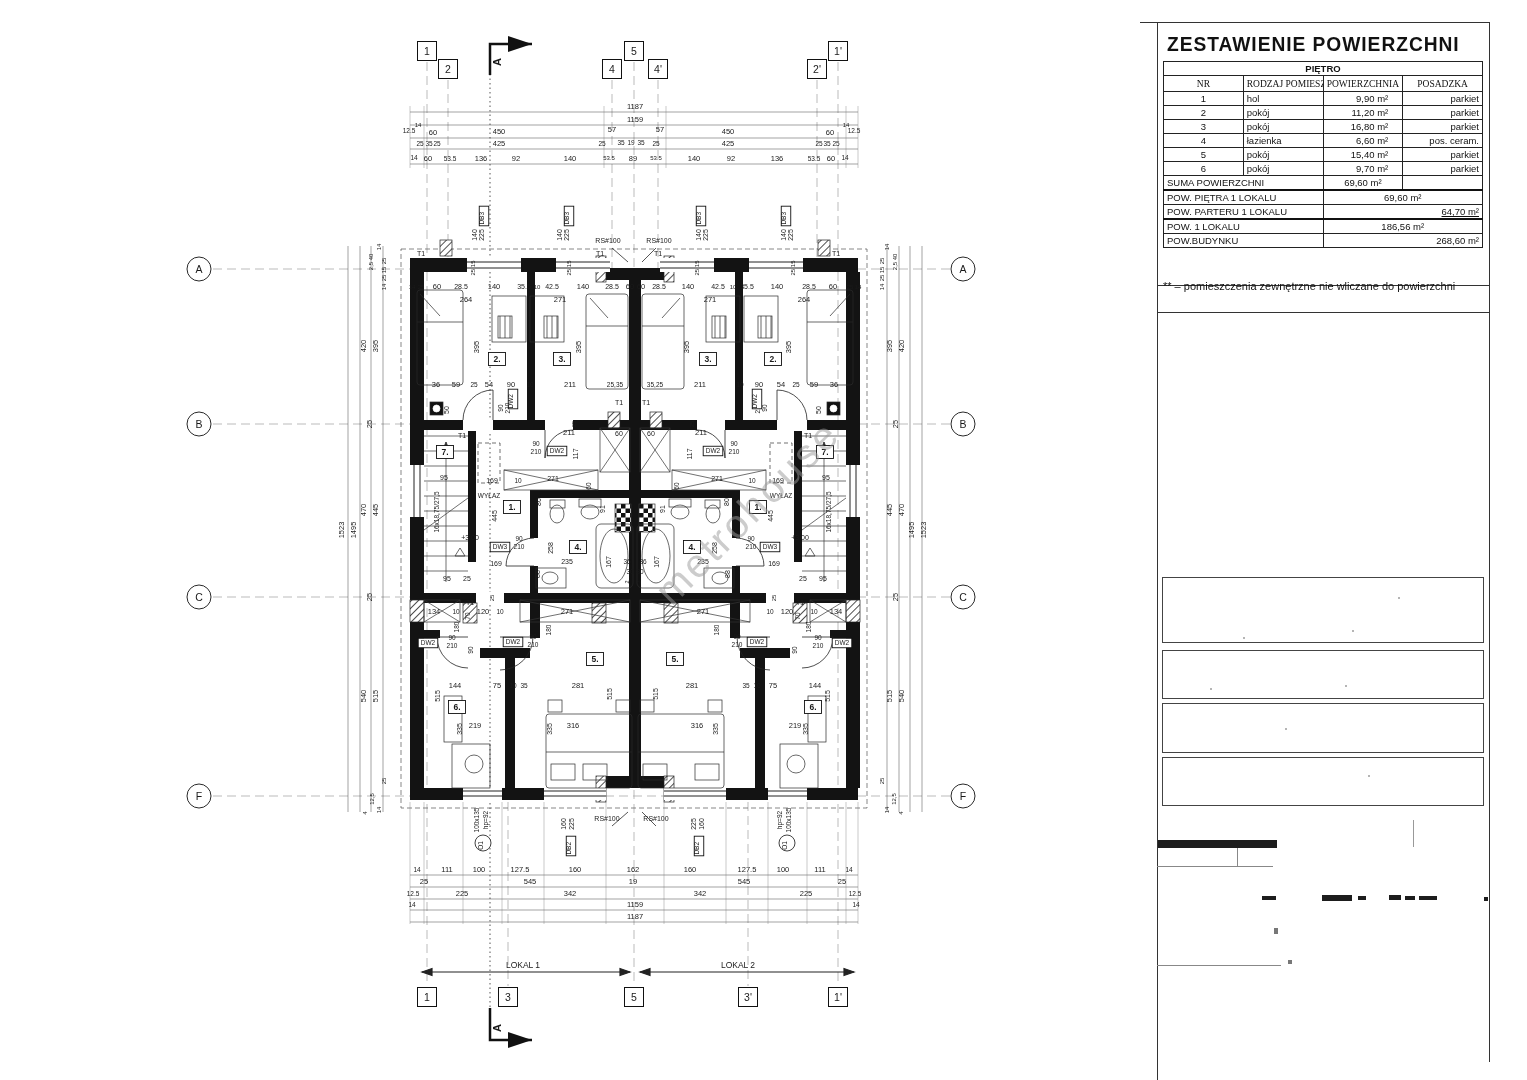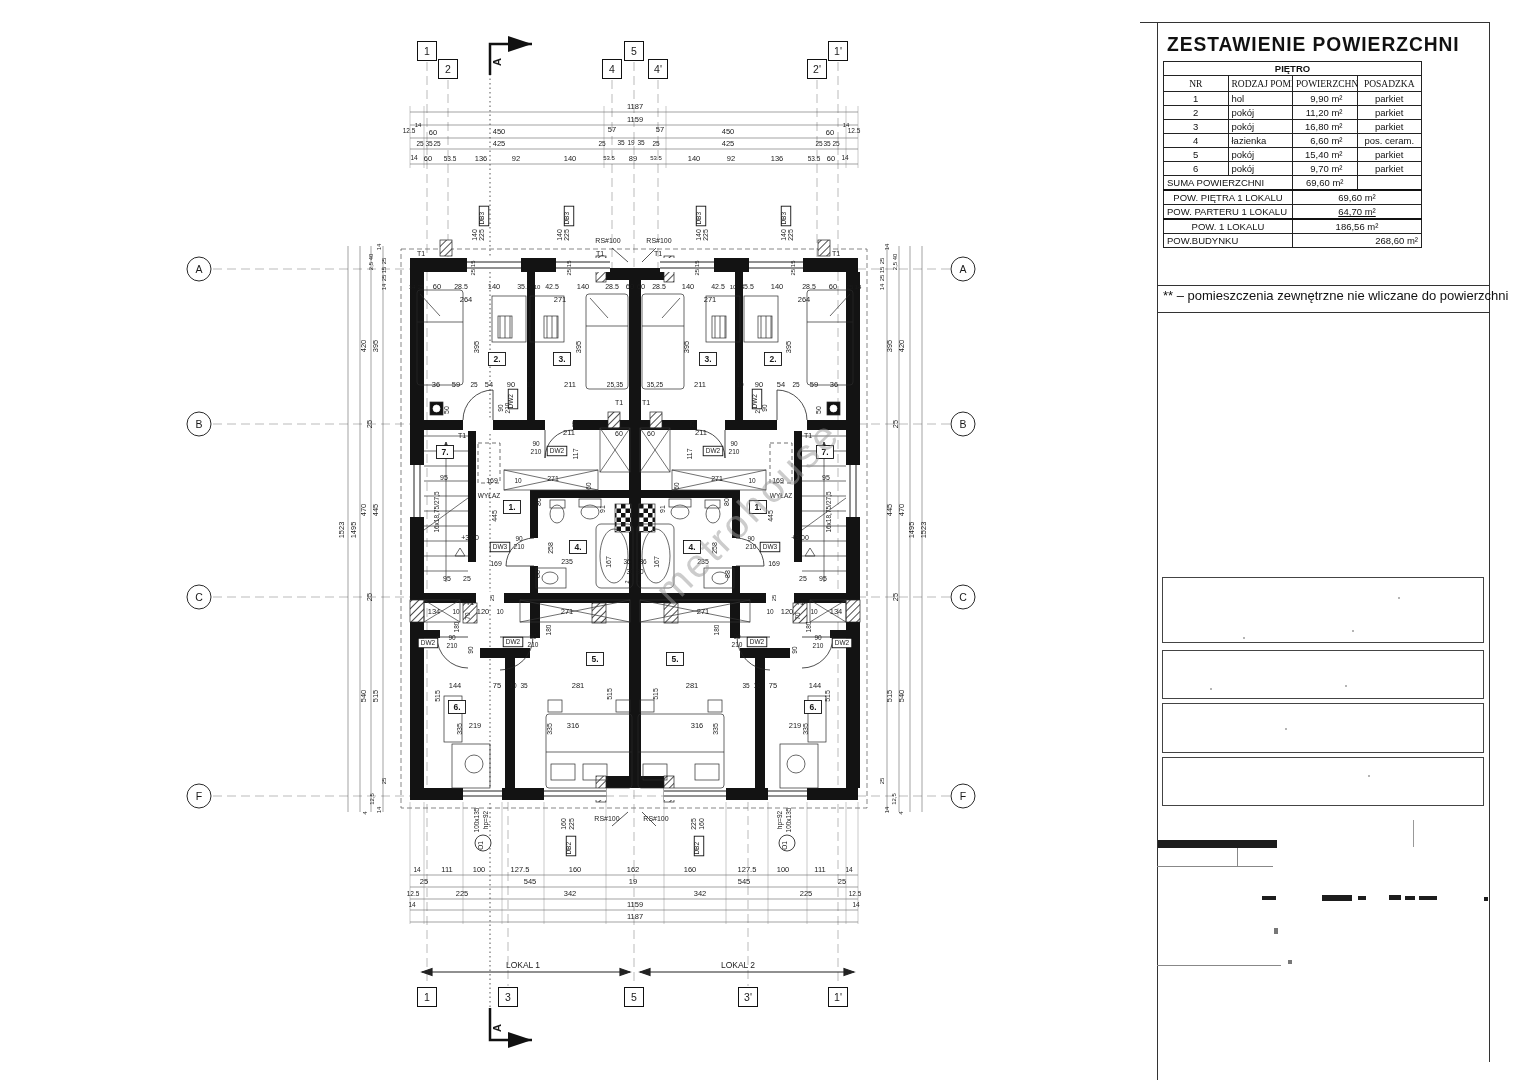--- a/index.html
+++ b/index.html
@@ -1,28 +1,28 @@
 <!DOCTYPE html>
 <html><head>
 <meta charset="utf-8">
 <style>
   html,body{margin:0;padding:0;background:#fff;font-family:"Liberation Sans",sans-serif;}
   #page{position:relative;width:1527px;height:1080px;background:#fff;overflow:hidden;}
   #plan-svg{position:absolute;left:0;top:0;}
   .panel-title{position:absolute;left:1167px;top:33px;font-size:20px;font-weight:bold;letter-spacing:1px;color:#111;transform:scaleX(.96);transform-origin:left;}
-  #area-table{position:absolute;left:1163px;top:61px;width:259px;border-collapse:collapse;table-layout:fixed;font-size:9.5px;color:#111;}
+  #area-table{position:absolute;left:1163px;top:61px;width:320px;border-collapse:collapse;table-layout:fixed;font-size:9.5px;color:#111;}
   #area-table td,#area-table th{border:1px solid #222;padding:0 3px;height:13px;font-weight:normal;white-space:nowrap;overflow:hidden;}
   #area-table .grp{text-align:center;font-weight:bold;height:13px;}
   #area-table .hdr td{text-align:center;height:15px;font-family:Liberation Serif, serif;}
   #area-table .num{text-align:center;}
   #area-table .val{text-align:right;padding-right:14px;}
-  #area-table .pos{text-align:center;}
+  #area-table .pos{text-align:right;}
   #area-table .b{font-weight:normal;}
-  #area-table .thick td{border-top:2px solid #111;text-align:center;}
-  .note{position:absolute;left:1163px;top:288px;font-size:13px;color:#111;white-space:nowrap;}
+  #area-table .thick td{border-top:2px solid #111;}
+  .note{position:absolute;left:1163px;top:280px;font-size:11px;color:#111;white-space:nowrap;}
   .frame{position:absolute;background:#333;}
   .tb-box{position:absolute;border:1.5px solid #444;background:#fff;}
   .speck{position:absolute;background:#b5b5b5;width:2px;height:2px;}
   .smudge{position:absolute;background:#1d1d1d;}
 </style>
 </head>
 <body>
 
 <div id="page">
 
@@ -905,21 +905,21 @@
             <td colspan="2" class="b">SUMA POWIERZCHNI</td>
             <td class="b" style="text-align: center;">69,60 m²</td>
             <td></td>
           </tr>
           <tr class="thick">
             <td colspan="2" class="b">POW. PIĘTRA 1 LOKALU</td>
             <td class="b" colspan="2" style="text-align: center;">69,60 m²</td>
           </tr>
           <tr>
             <td colspan="2">POW. PARTERU 1 LOKALU</td>
-            <td colspan="2" style="text-align: center; text-decoration: underline;">64,70 m²</td>
+            <td colspan="2" style="text-align: right; text-decoration: underline;">64,70 m²</td>
           </tr>
           <tr class="thick">
             <td colspan="2" class="b">POW. 1 LOKALU</td>
             <td class="b" colspan="2" style="text-align: center;">186,56 m²</td>
           </tr>
           <tr>
             <td colspan="2">POW.BUDYNKU</td>
             <td colspan="2" style="text-align: right;">268,60 m²</td>
           </tr>
         </tbody>

